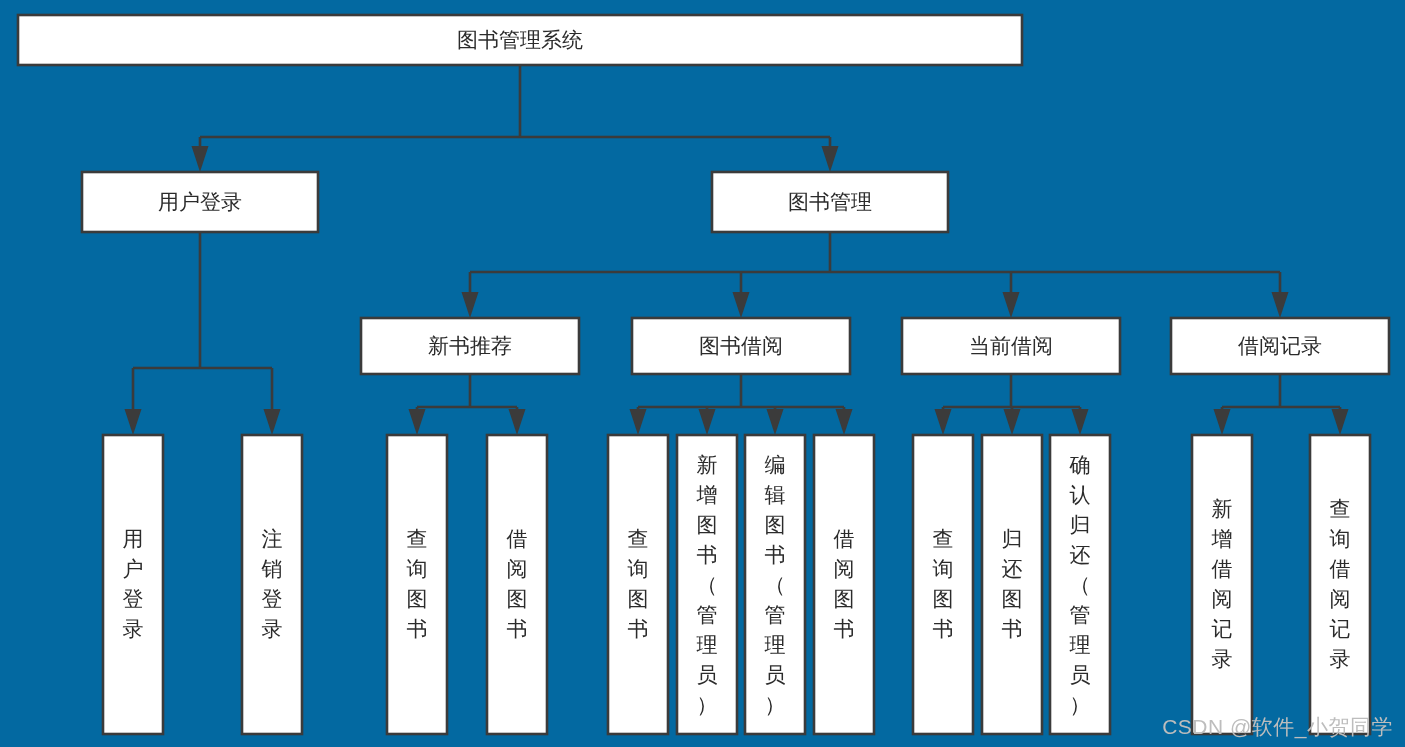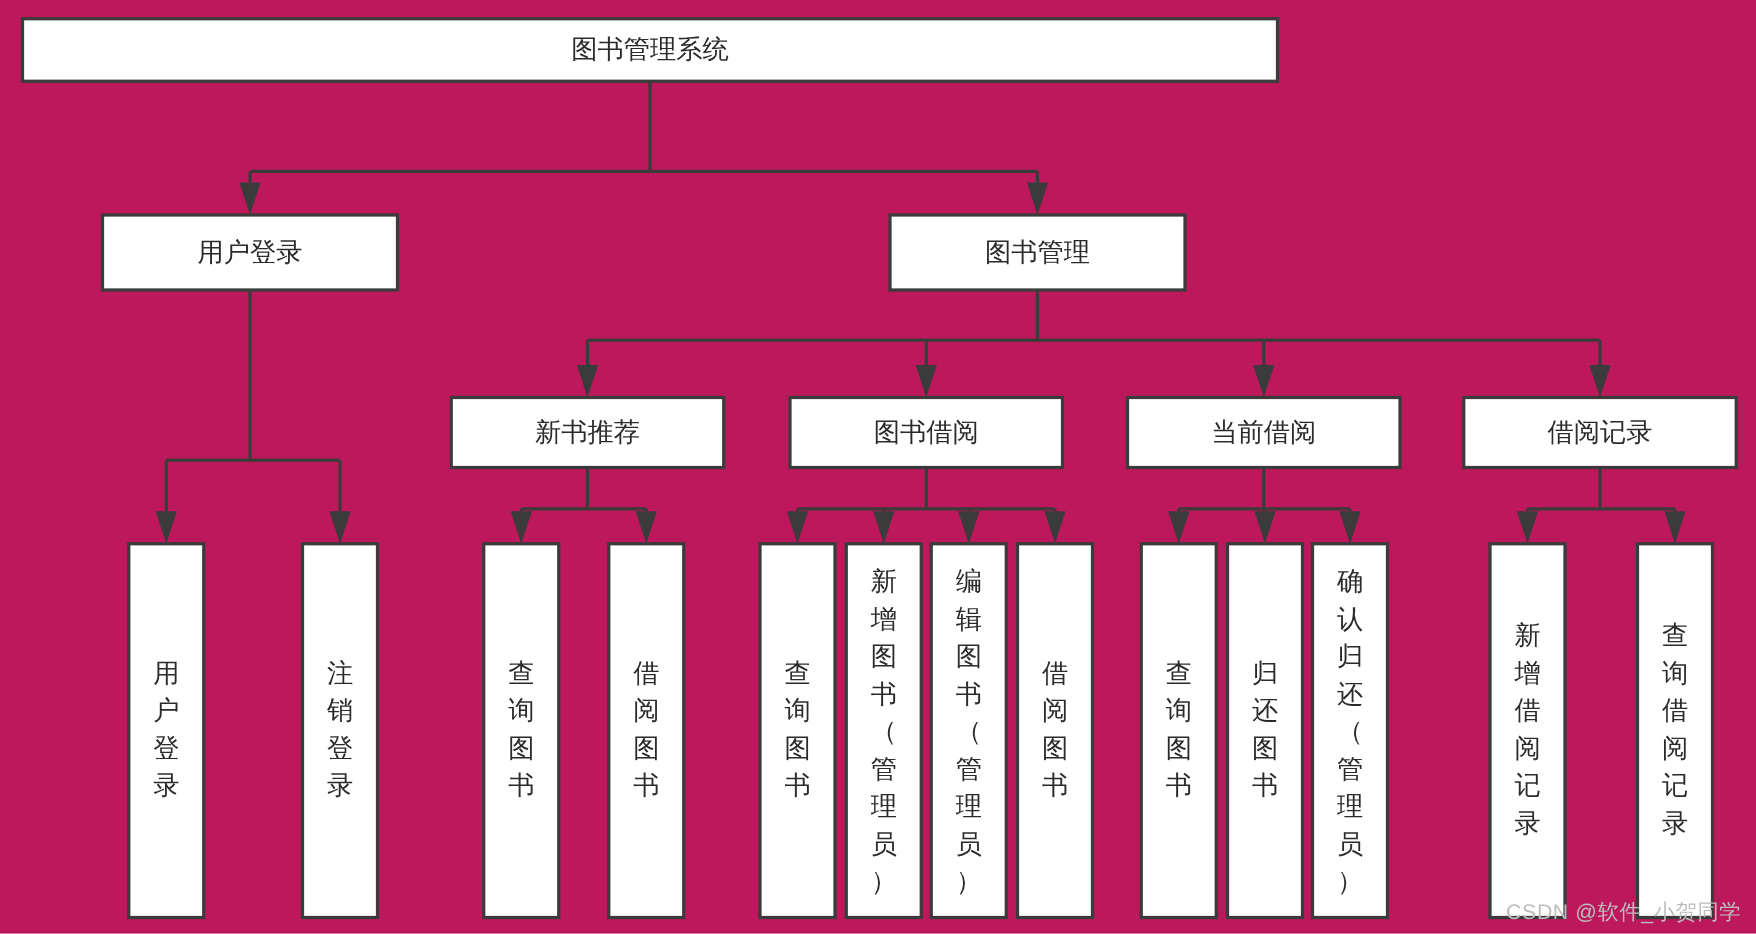--- a/index.html
+++ b/index.html
@@ -8,21 +8,21 @@
     padding: 0;
     background: #ffffff;
   }
   body {
     font-family: "Liberation Sans", "DejaVu Sans", sans-serif;
   }
   #diagram-root {
     position: relative;
     width: 1405px;
     height: 747px;
-    background: #be185d;
+    background: #0369a1;
     overflow: hidden;
   }
   svg#tree-svg {
     position: absolute;
     left: 0;
     top: 0;
     width: 1405px;
     height: 747px;
     display: block;
   }
@@ -54,21 +54,21 @@
     font-family: "Liberation Sans", "DejaVu Sans", sans-serif;
     font-size: 21px;
     text-anchor: middle;
     white-space: pre;
   }
   .watermark {
     position: absolute;
     right: 12px;
     bottom: 6px;
     color: #bdbdbd;
-    font-size: 17px;
+    font-size: 21px;
     font-family: "Liberation Sans", "DejaVu Sans", sans-serif;
     letter-spacing: 0.5px;
     user-select: none;
     pointer-events: none;
   }
 </style>
 </head>
 <body>
 
 <div id="diagram-root">

